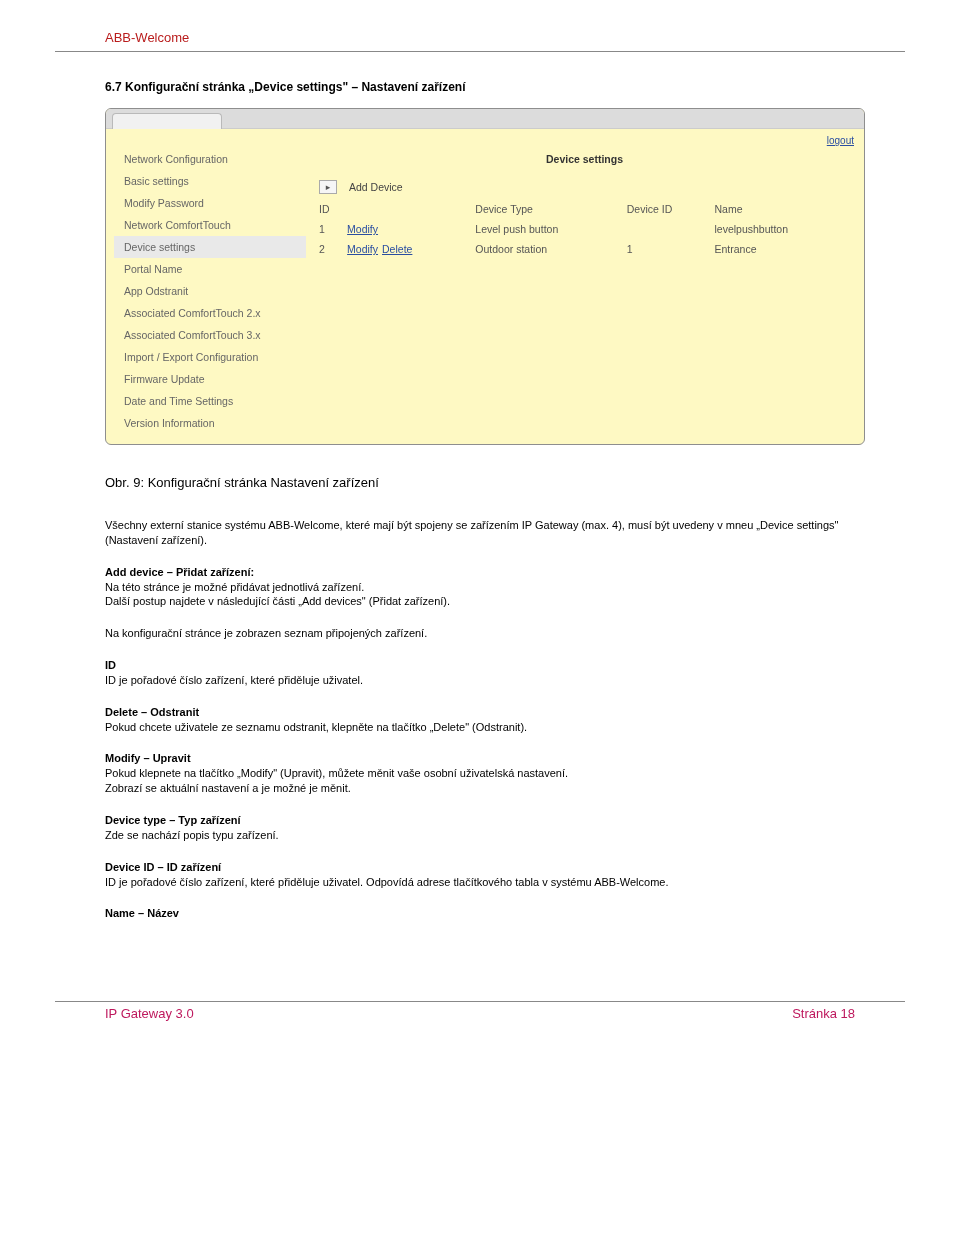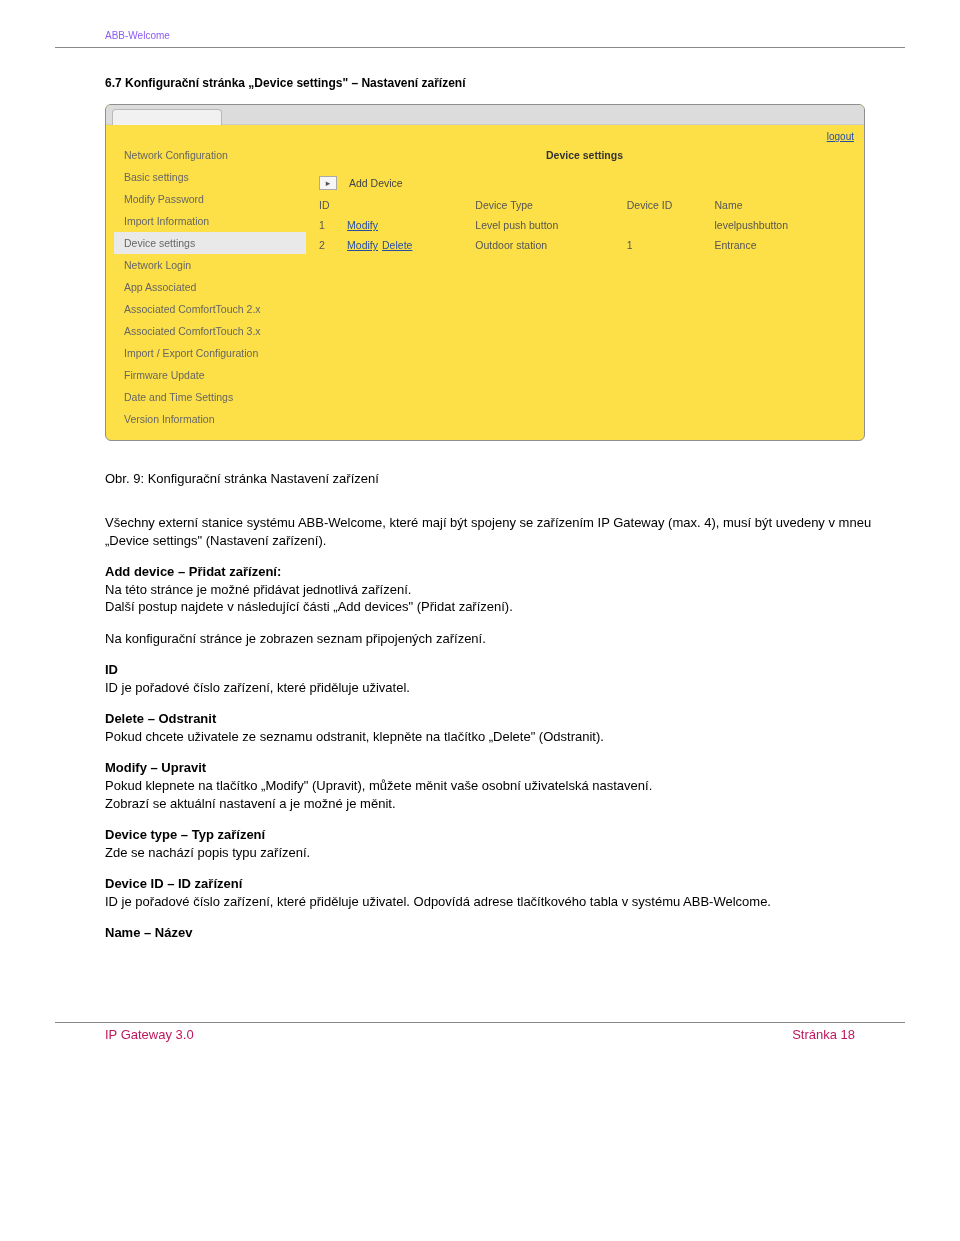--- a/index.html
+++ b/index.html
@@ -1,39 +1,39 @@
 <!DOCTYPE html>
 <html><head>
 <meta charset="utf-8">
 <style>
   * { box-sizing: border-box; margin: 0; padding: 0; }
   body { font-family: Arial, Helvetica, sans-serif; font-size: 13px; color: #000; background: #fff; width: 960px; margin: 0 auto; }
   .page { padding: 30px 55px 20px 55px; }
-  .header-title { font-size: 10px; color: #8b5cf6; margin-left: 50px; }
+  .header-title { font-size: 13px; color: #b91c1c; margin-left: 50px; }
   .header-rule { border: none; border-top: 1px solid #888; margin: 6px 0 0 0; }
   .section-title { font-size: 12px; font-weight: bold; margin: 28px 0 14px 50px; }
-  .screenshot-wrap { margin: 0 0 30px 50px; border: 1px solid #8e8e8e; border-radius: 6px; background: #fde047; width: 760px; overflow: hidden; }
+  .screenshot-wrap { margin: 0 0 30px 50px; border: 1px solid #8e8e8e; border-radius: 6px; background: #fef9c3; width: 760px; overflow: hidden; }
   .browser-tabbar { height: 20px; background: #dcdcdc; border-bottom: 1px solid #ccc; position: relative; }
   .browser-tab { position: absolute; left: 6px; top: 4px; width: 110px; height: 16px; background: #f1f1f1; border-top-left-radius: 4px; border-top-right-radius: 4px; border: 1px solid #b9b9b9; border-bottom: none; }
   .logout { text-align: right; padding: 6px 10px 2px 0; font-size: 10px; }
   .logout a { color: #2a4ea1; text-decoration: underline; cursor: pointer; }
   .content-area { display: flex; gap: 7px; padding: 0 8px 10px 8px; min-height: 290px; }
   .sidebar { width: 192px; }
   .sidebar-item { font-size: 10.5px; color: #666; padding: 5px 10px; white-space: nowrap; }
   .sidebar-item.active { background: #e9e9e9; }
   .main-panel { flex: 1; padding: 0 6px; }
   .panel-title { font-size: 10.5px; font-weight: bold; text-align: center; padding: 5px 0 12px 0; color: #333; }
   .add-row { display: flex; align-items: center; font-size: 10.5px; color: #444; padding: 3px 0; }
   .add-row .chev { width: 18px; display: inline-block; border: 1px solid #aaa; text-align: center; line-height: 12px; font-size: 9px; color: #555; margin-right: 12px; background: #f6f6f6; }
   .dev-table { width: 100%; font-size: 10.5px; border-collapse: collapse; margin-top: 2px; }
   .dev-table th { text-align: left; font-weight: normal; color: #555; padding: 4px 6px 4px 0; }
   .dev-table td { color: #555; padding: 4px 6px 4px 0; vertical-align: top; }
   .dev-table a { color: #2a4ea1; text-decoration: underline; cursor: pointer; margin-right: 4px; }
   .caption { margin: 0 0 28px 50px; font-size: 13px; }
-  .body-text { margin: 8px 0 14px 50px; max-width: 770px; line-height: 1.35; font-size: 13px; }
+  .body-text { margin: 17px 0 14px 50px; max-width: 770px; line-height: 1.35; font-size: 11px; }
   .body-text strong { font-weight: bold; }
   .footer-wrap { margin: 80px 0 0 0; }
   .footer-rule { border: none; border-top: 1px solid #888; margin: 0 0 4px 0; }
   .footer-line { display: flex; justify-content: space-between; padding: 0 0 20px 50px; font-size: 13px; color: #be185d; }
 </style>
 </head>
 <body>
 
 <div class="page">
   <div class="header-title">ABB-Welcome</div>
@@ -44,24 +44,24 @@
   <div class="screenshot-wrap">
     <div class="browser-tabbar">
       <div class="browser-tab"></div>
     </div>
     <div class="logout"><a>logout</a></div>
     <div class="content-area">
       <div class="sidebar" id="sidebar">
           <div class="sidebar-item">Network Configuration</div>
           <div class="sidebar-item">Basic settings</div>
           <div class="sidebar-item">Modify Password</div>
-          <div class="sidebar-item">Import Information</div>
+          <div class="sidebar-item">Network ComfortTouch</div>
           <div class="sidebar-item active">Device settings</div>
-          <div class="sidebar-item">Network Login</div>
-          <div class="sidebar-item">App Associated</div>
+          <div class="sidebar-item">Portal Name</div>
+          <div class="sidebar-item">App Odstranit</div>
           <div class="sidebar-item">Associated ComfortTouch 2.x</div>
           <div class="sidebar-item">Associated ComfortTouch 3.x</div>
           <div class="sidebar-item">Import / Export Configuration</div>
           <div class="sidebar-item">Firmware Update</div>
           <div class="sidebar-item">Date and Time Settings</div>
           <div class="sidebar-item">Version Information</div>
         </div>
       <div class="main-panel">
         <div class="panel-title">Device settings</div>
         <div class="add-row">

